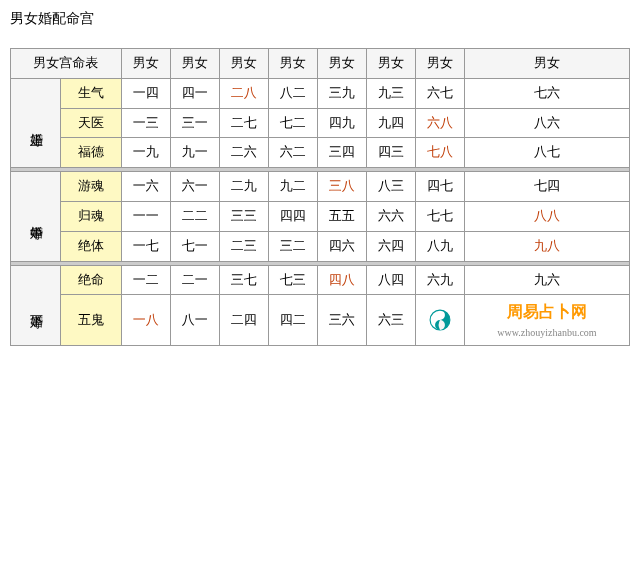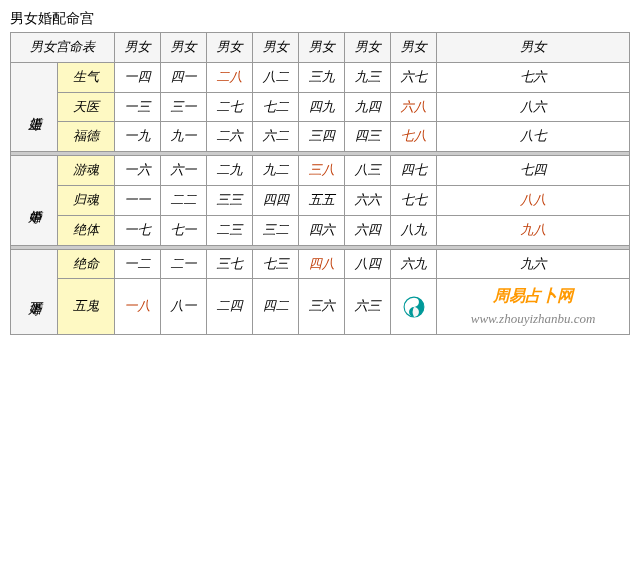--- a/index.html
+++ b/index.html
@@ -6,26 +6,25 @@
     body {
       background: #fff;
       font-family: SimSun, '宋体', serif;
       font-size: 13px;
       color: #000;
       padding: 10px;
       width: 640px;
     }
     .page-title {
       font-size: 14px;
-      margin-bottom: 4px;
+      margin-bottom: 20px;
     }
     table {
       border-collapse: collapse;
       width: 620px;
-      font-style: italic;
     }
     th, td {
       border: 1px solid #999;
       text-align: center;
       padding: 4px 2px;
       vertical-align: middle;
       line-height: 1.6;
     }
     .red { color: #c2410c; }
     .header-row th {
@@ -176,17 +175,17 @@
             <circle cx="20" cy="20" r="18" fill="none" stroke="#009999" stroke-width="2"></circle>
             <path d="M20 2 A18 18 0 0 1 20 38 A9 9 0 0 1 20 20 A9 9 0 0 0 20 2Z" fill="#009999"></path>
             <circle cx="20" cy="11" r="3" fill="#fff"></circle>
             <circle cx="20" cy="29" r="3" fill="#009999"></circle>
             <path d="M20 20 A18 18 0 0 0 20 38 A9 9 0 0 0 20 20Z" fill="#f5f5f5"></path>
           </svg>
         </div>
         </td>
         <td>
           <div style="font-size:16px;color:#f90;font-weight:bold;">周易占卜网</div>
-          <div style="font-size:13px;color:#888;">www.zhouyizhanbu.com</div>
+          <div style="font-size:10px;color:#888;">www.zhouyizhanbu.com</div>
         </td>
       </tr>
     </tbody>
 </table>
 
 </body></html>

